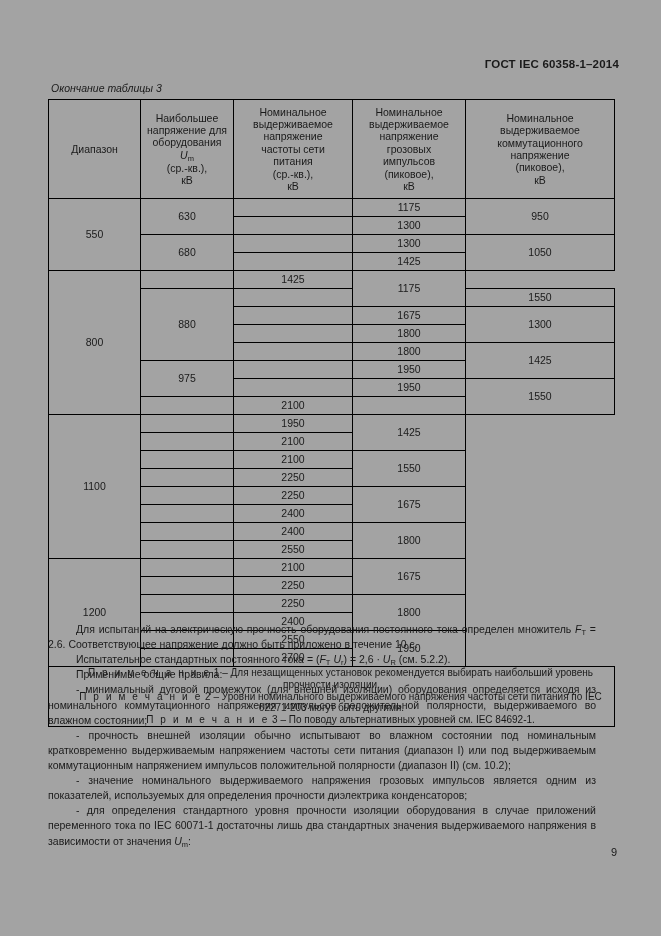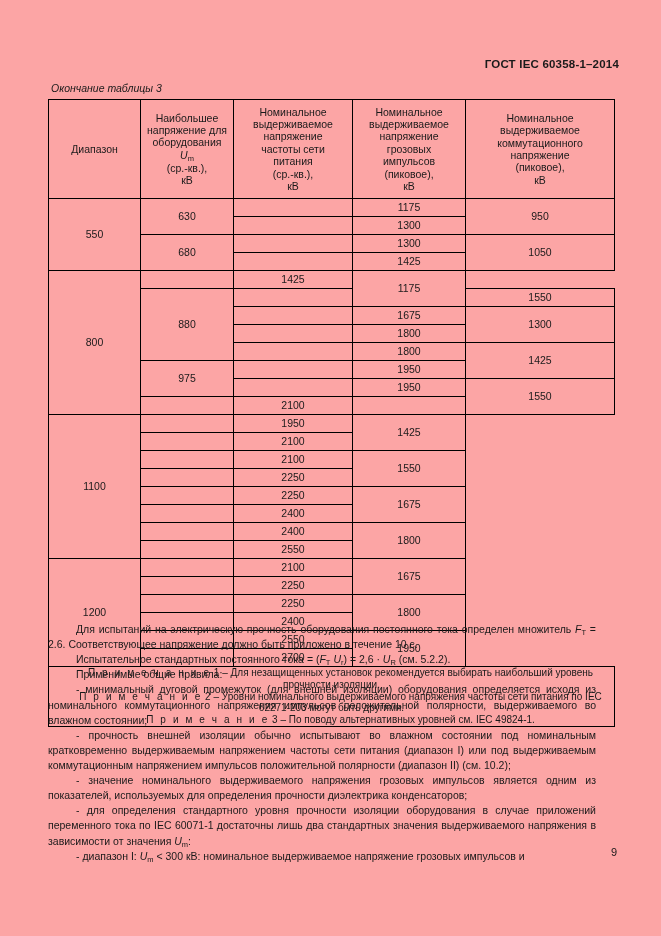--- a/index.html
+++ b/index.html
@@ -9,21 +9,21 @@
     background: #ffffff;
   }
   body {
     font-family: "Liberation Sans", sans-serif;
     color: #1a1a1a;
   }
   .page {
     position: relative;
     width: 661px;
     height: 936px;
-    background: #fca5a5;
+    background: #a3a3a3;
     overflow: hidden;
   }
   .doc-header {
     position: absolute;
     top: 58px;
     right: 42px;
     font-size: 11.5px;
     font-weight: bold;
     letter-spacing: 0.2px;
     white-space: nowrap;
@@ -314,21 +314,21 @@
               <span>– Для незащищенных установок рекомендуется выбирать наибольший уровень прочности изоляции.</span>
             </p>
             <p class="note-p">
               <span class="note-label">П р и м е ч а н и е</span>
               <span>2</span>
               <span>– Уровни номинального выдерживаемого напряжения частоты сети питания по IEC 62271-203 могут быть другими.</span>
             </p>
             <p class="note-p">
               <span class="note-label">П р и м е ч а н и е</span>
               <span>3</span>
-              <span>– По поводу альтернативных уровней см. IEC 49824-1.</span>
+              <span>– По поводу альтернативных уровней см. IEC 84692-1.</span>
             </p>
           </td>
         </tr>
       </tfoot>
     </table>
   </div>
 
   <div class="body-text">
     <p>
       <span>Для испытаний на электрическую прочность оборудования постоянного тока определен множитель </span><span class="ital"><span>F</span><sub>T</sub></span><span> = 2.6. Соответствующее напряжение должно быть приложено в течение 10 с.</span>
@@ -336,20 +336,17 @@
     <p>
       <span>Испытательное стандартных постоянного тока = (</span><span class="ital"><span>F</span><sub>T</sub></span><span>  </span><span class="ital"><span>U</span><sub>r</sub></span><span>) = 2,6 · </span><span class="ital"><span>U</span><sub>R</sub></span><span> (см. 5.2.2).</span>
     </p>
     <p>Применимые общие правила:</p>
     <p class="dash">- минимальный дуговой промежуток (для внешней изоляции) оборудования определяется исходя из номинального коммутационного напряжения импульсов положительной полярности, выдерживаемого во влажном состоянии;</p>
     <p class="dash">- прочность внешней изоляции обычно испытывают во влажном состоянии под номинальным кратковременно выдерживаемым напряжением частоты сети питания (диапазон I) или под выдерживаемым коммутационным напряжением импульсов положительной полярности (диапазон II) (см. 10.2);</p>
     <p class="dash">- значение номинального выдерживаемого напряжения грозовых импульсов является одним из показателей, используемых для определения прочности диэлектрика конденсаторов;</p>
     <p class="dash">
       <span>- для определения стандартного уровня прочности изоляции оборудования в случае приложений переменного тока по IEC 60071-1 достаточны лишь два стандартных значения выдерживаемого напряжения в зависимости от значения </span><span class="ital"><span>U</span><sub>m</sub></span><span>:</span>
     </p>
-    <p class="dash">
-      <span>- диапазон I: </span><span class="ital"><span>U</span><sub>m</sub></span><span> &lt; 300 кВ: номинальное выдерживаемое напряжение грозовых импульсов и</span>
-    </p>
   </div>
 
   <div class="page-number">9</div>
 
 </div>
 
 </body></html>

